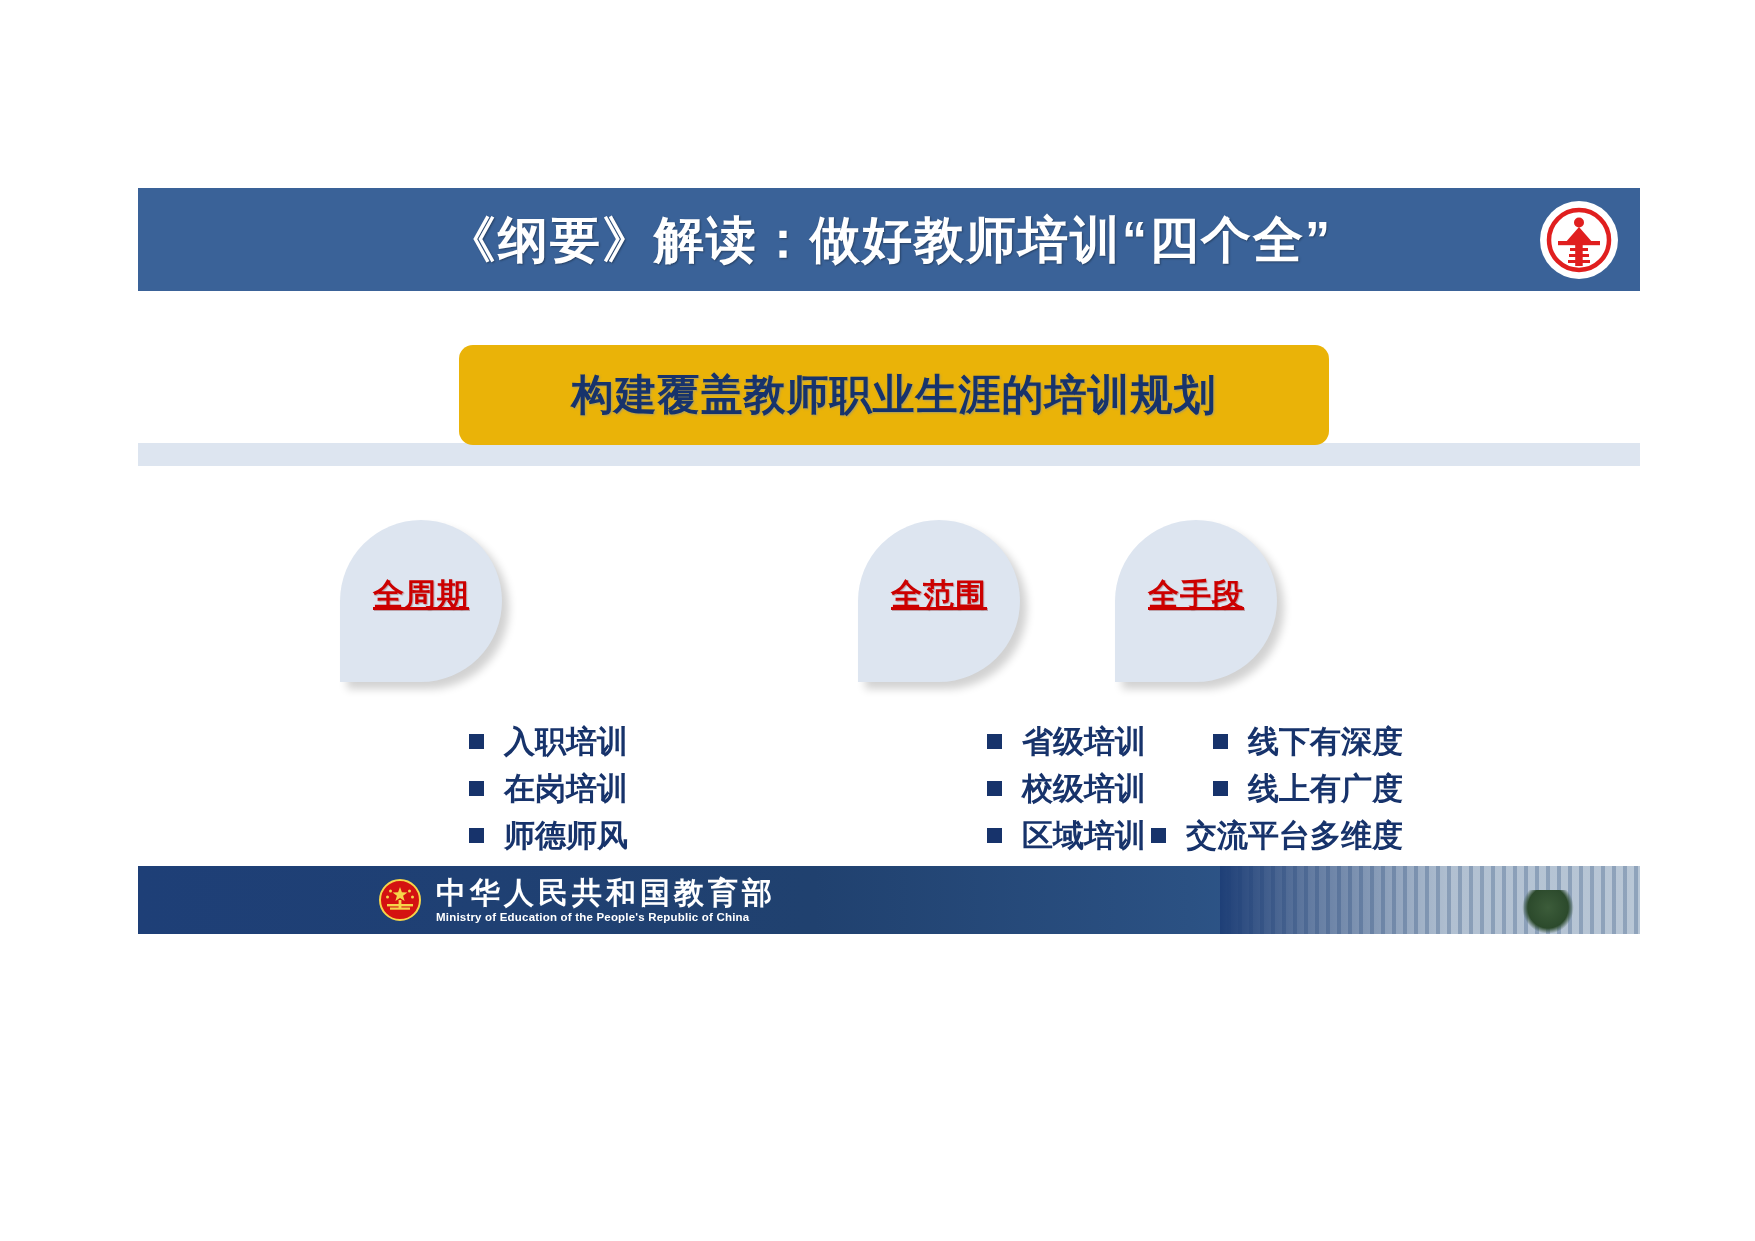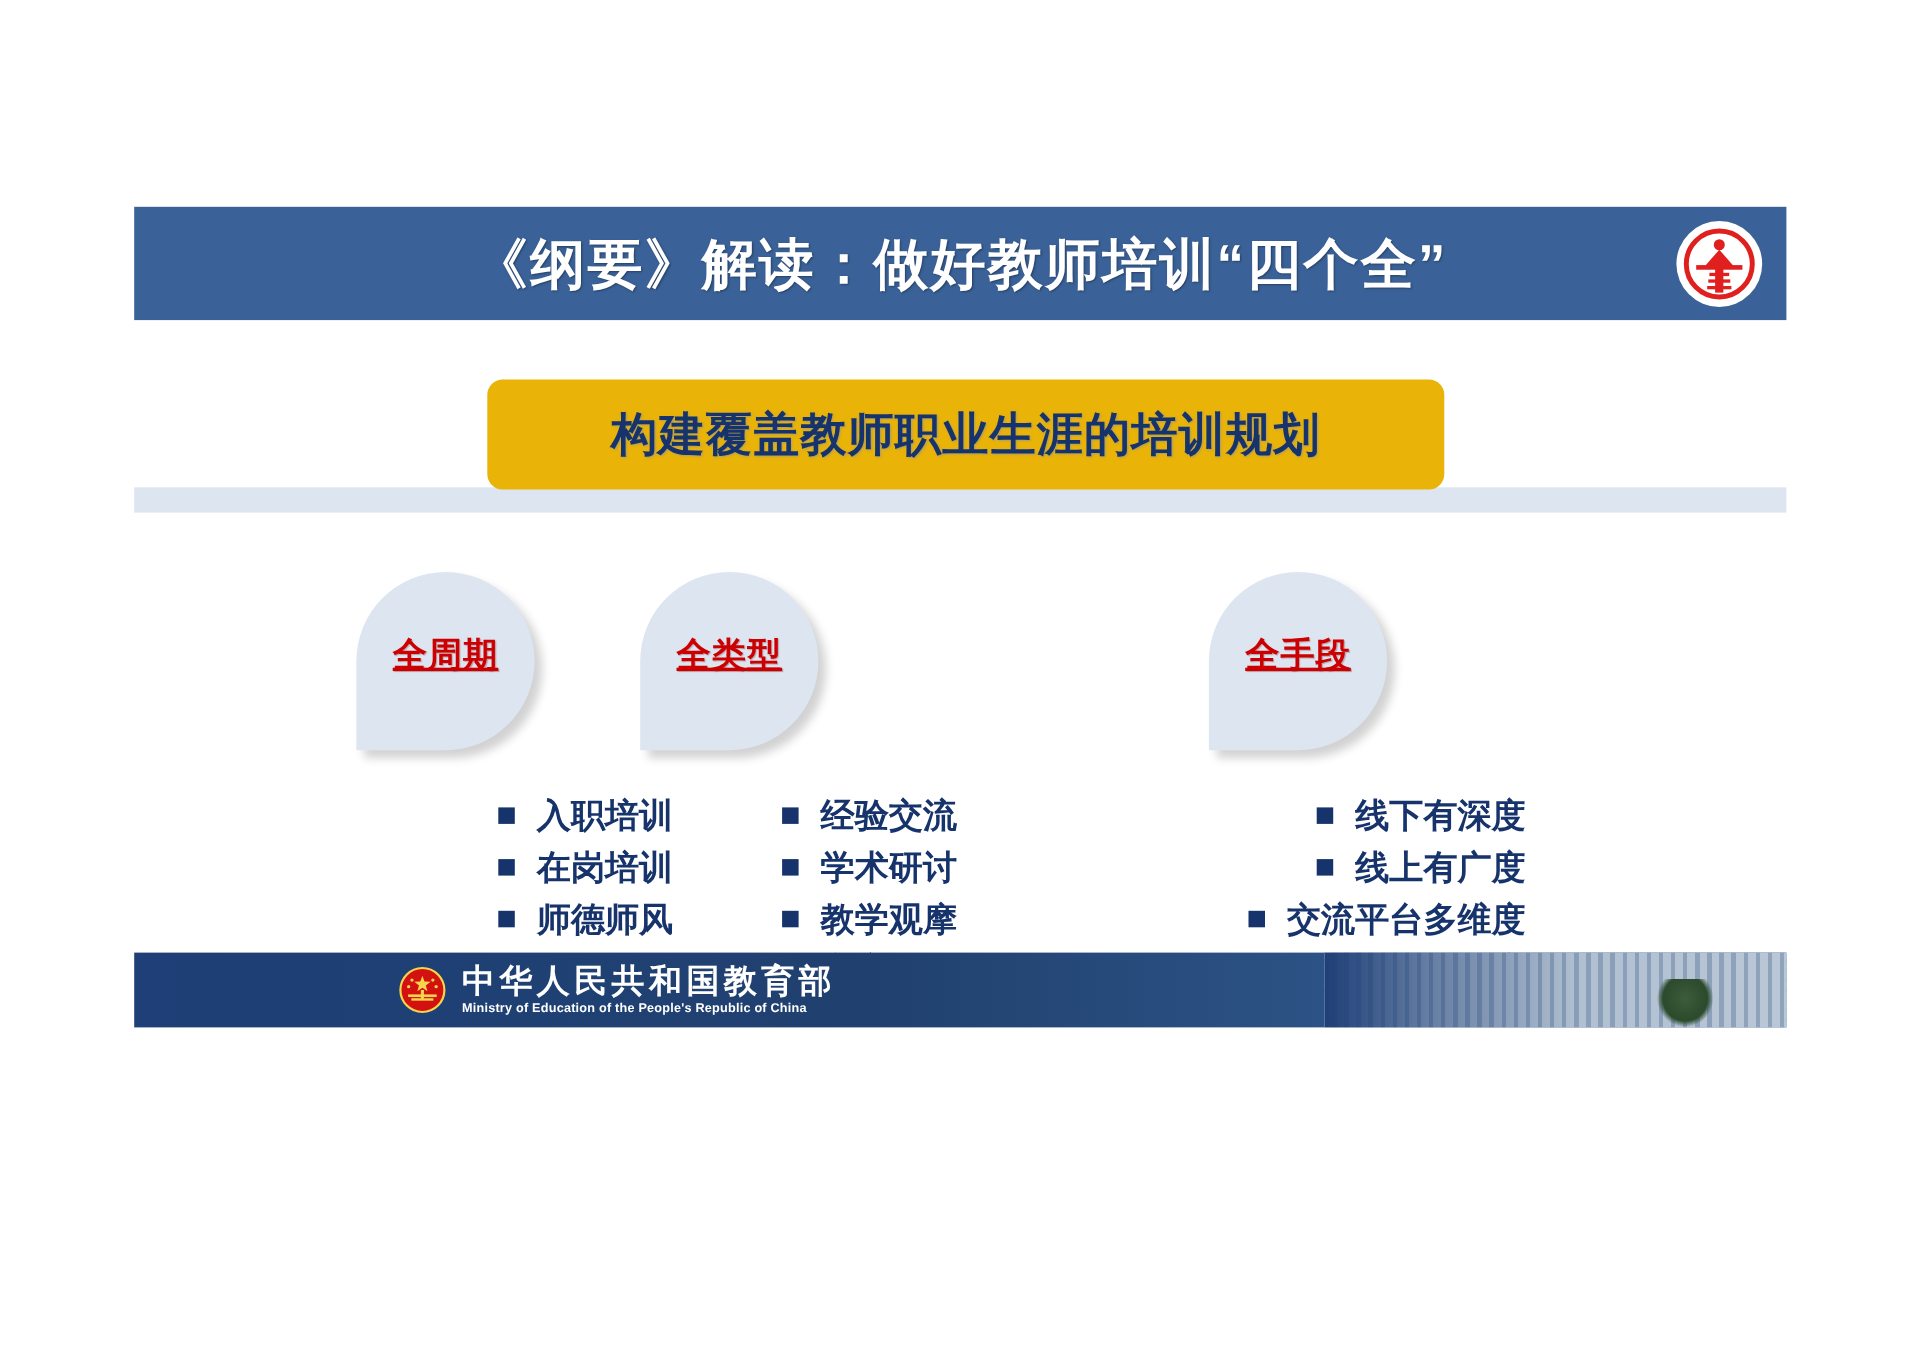--- a/index.html
+++ b/index.html
@@ -10,21 +10,21 @@
     width: 1755px;
     height: 1241px;
     background: #ffffff;
     font-family: "Liberation Sans", "DejaVu Sans", sans-serif;
     overflow: hidden;
     position: relative;
   }
 
   .slide {
     position: absolute;
-    left: 0; top: 0;
+    left: 16px; top: 0;
     width: 1431px;
     height: 1241px;
     background: #ffffff;
   }
 
   
   .title-bar {
     position: absolute;
     left: 122px;
     top: 188px;
@@ -258,44 +258,44 @@
             <span class="bullet-sq"></span>
             <span>师德师风</span>
           </li>
         <li>
             <span class="bullet-sq"></span>
             <span>教学进修</span>
           </li>
       </ul>
     </div>
 
-    <div class="pillar" style="left:438px">
+
+    <div class="pillar" style="left:698px">
       <div class="pillar-badge">
-        <span class="pillar-badge-label">全类型</span>
+        <span class="pillar-badge-label">全范围</span>
       </div>
       <ul class="pillar-list">
         <li>
             <span class="bullet-sq"></span>
-            <span>经验交流</span>
-          </li>
-        <li>
-            <span class="bullet-sq"></span>
-            <span>学术研讨</span>
-          </li>
-        <li>
-            <span class="bullet-sq"></span>
-            <span>教学观摩</span>
-          </li>
-        <li>
-            <span class="bullet-sq"></span>
-            <span>竞赛比拼</span>
+            <span>省级培训</span>
+          </li>
+        <li>
+            <span class="bullet-sq"></span>
+            <span>校级培训</span>
+          </li>
+        <li>
+            <span class="bullet-sq"></span>
+            <span>区域培训</span>
+          </li>
+        <li>
+            <span class="bullet-sq"></span>
+            <span>学科专业培训</span>
           </li>
       </ul>
     </div>
-
 
     <div class="pillar" style="left:955px">
       <div class="pillar-badge">
         <span class="pillar-badge-label">全手段</span>
       </div>
       <ul class="pillar-list">
         <li>
             <span class="bullet-sq"></span>
             <span>线下有深度</span>
           </li>

